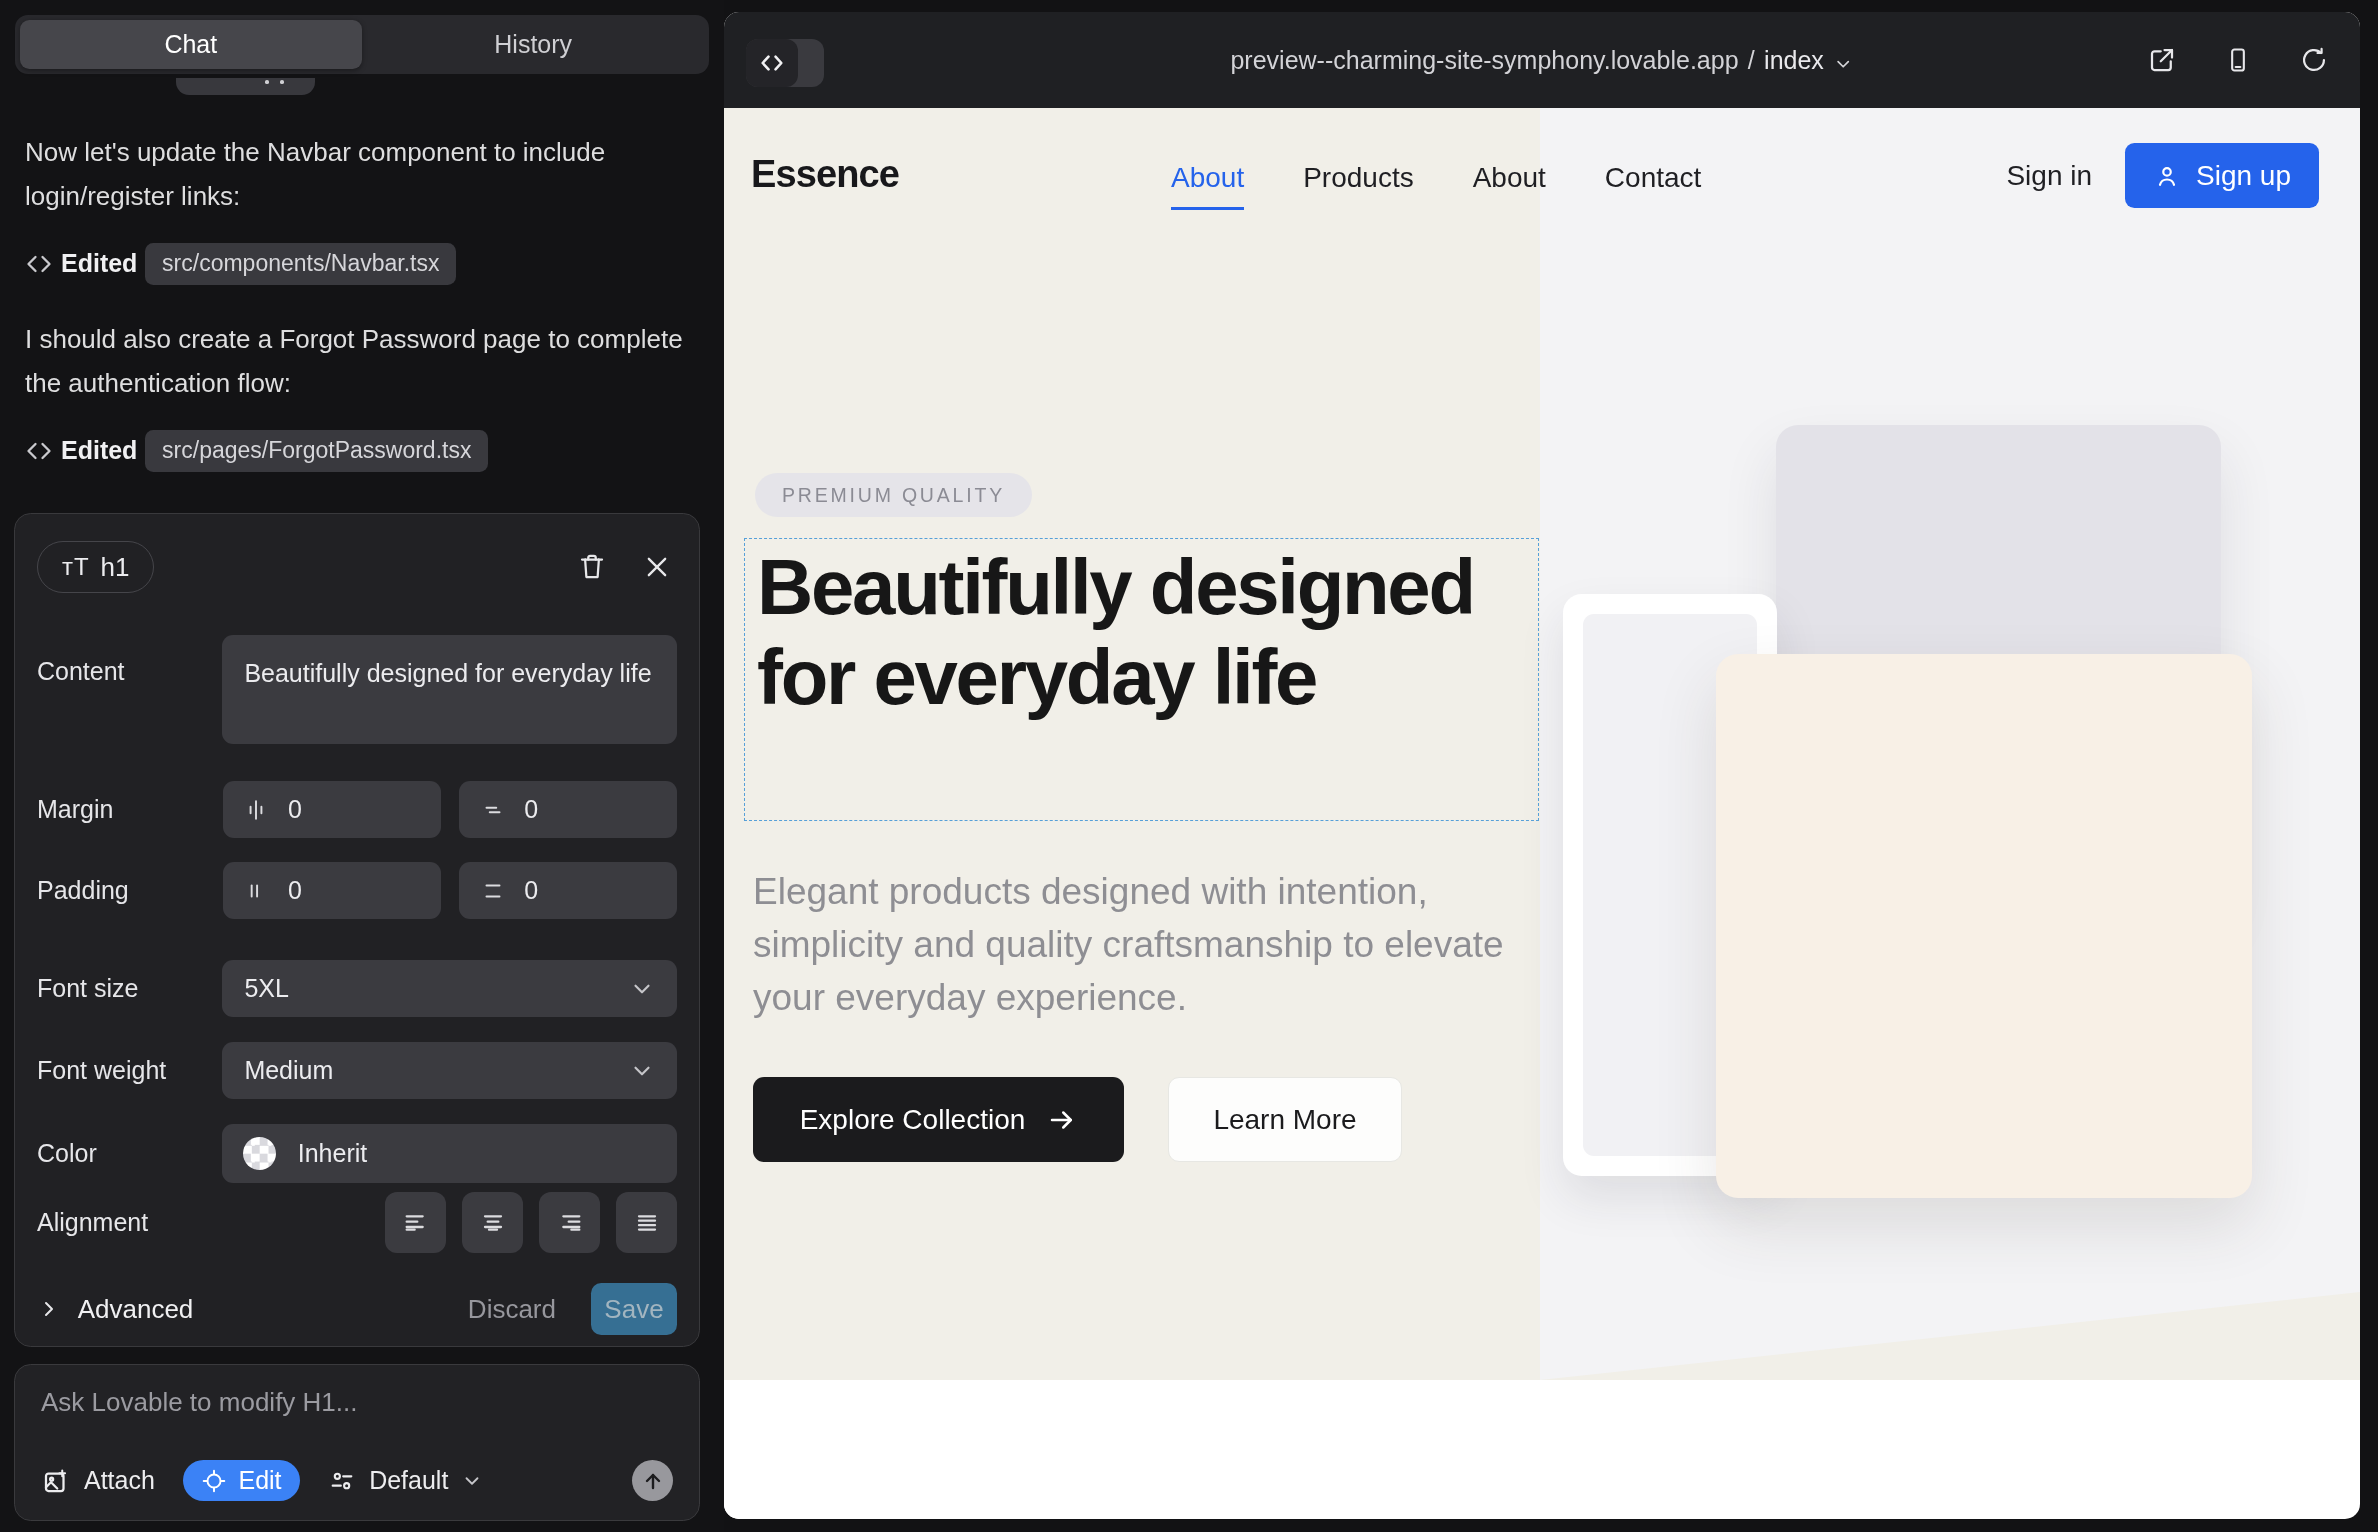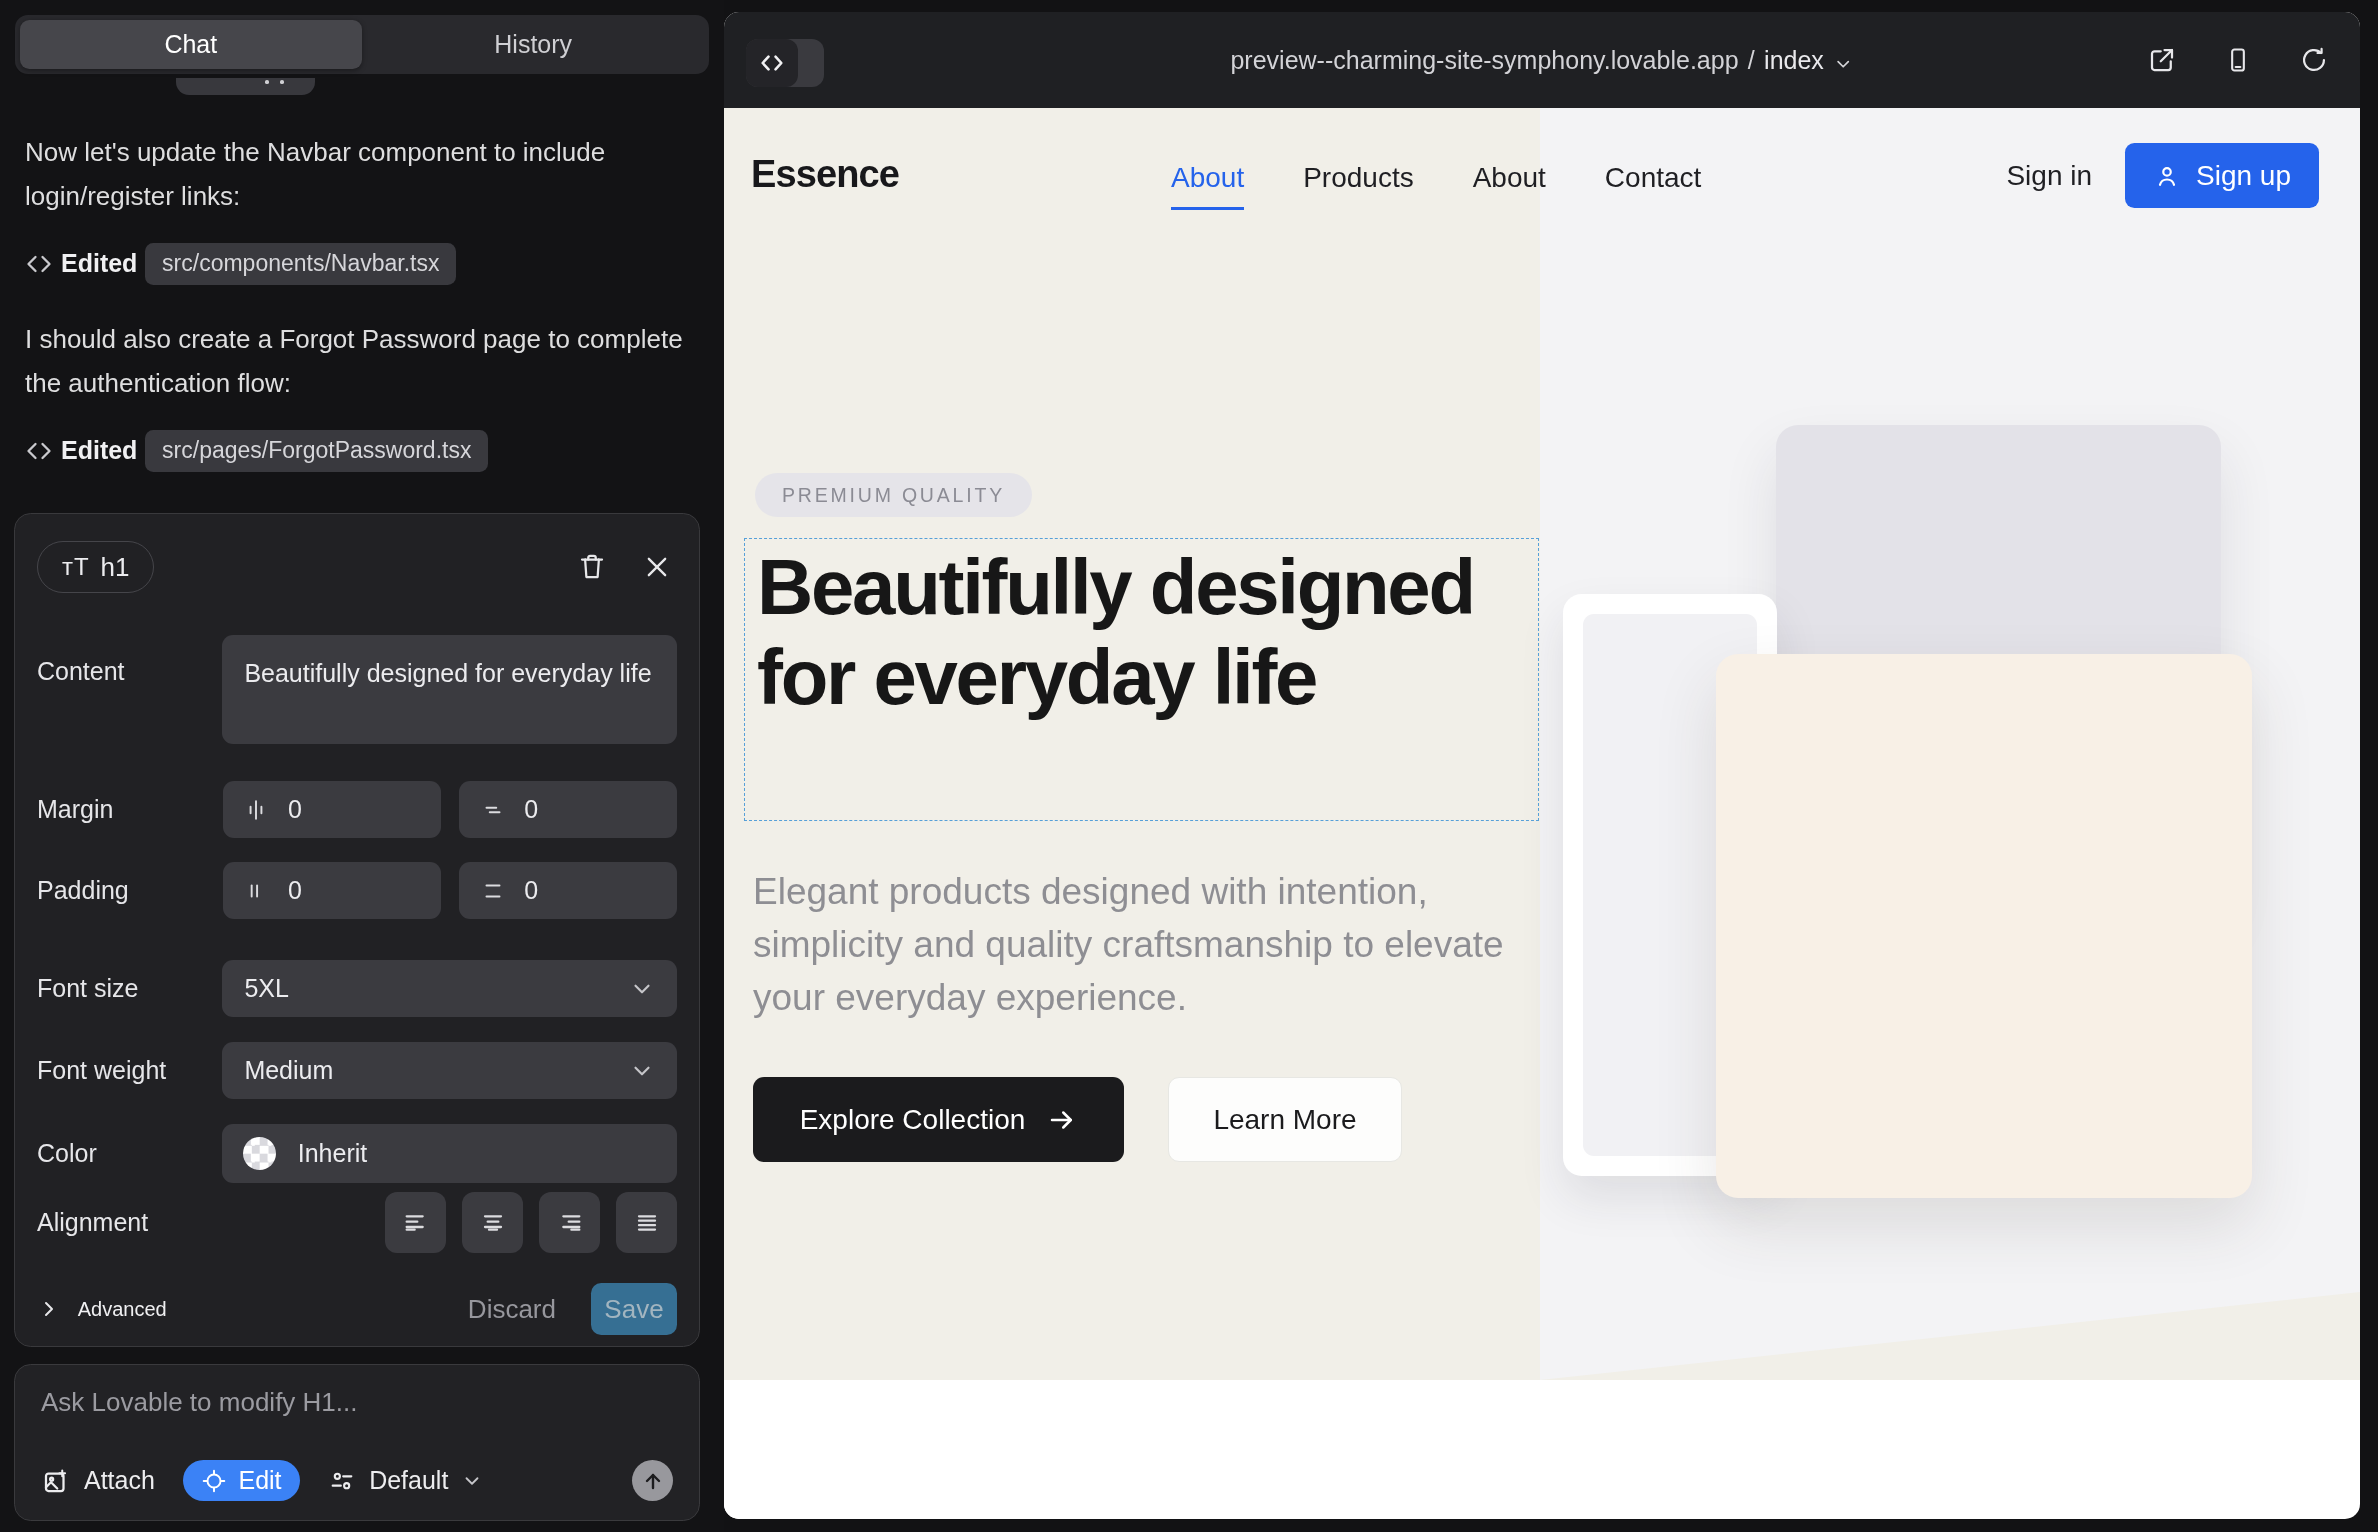--- a/index.html
+++ b/index.html
@@ -38,21 +38,21 @@
   .num-field input { background:transparent; border:none; outline:none; color:#ececef; font-size:25px; width:56px; font-family:"Liberation Sans",sans-serif; }
   .select { width:456px; height:57px; display:flex; align-items:center; padding:0 22px; cursor:pointer; }
   .select .val { flex:1; }
   .sel-gap { margin-bottom:25px; }
   .color-field { width:456px; height:59px; display:flex; align-items:center; gap:22px; padding:0 20.4px; }
   .swatch { width:33px; height:33px; border-radius:50%; background:
       repeating-conic-gradient(#ffffff 0% 25%, #d9d9de 0% 50%); background-size:16.7px 16.7px; }
   .align-group { display:flex; gap:16px; margin-left:auto; }
   .align-btn { width:61px; height:61px; background:#3b3b40; border-radius:12px; display:flex; align-items:center; justify-content:center; color:#dcdcdf; cursor:pointer; }
   .ed-foot { display:flex; align-items:center; margin-top:30px; }
-  .adv { display:flex; align-items:flex-end; gap:16.7px; font-size:20px; font-weight:500; color:#f0f0f2; cursor:pointer; }
+  .adv { display:flex; align-items:center; gap:16.7px; font-size:26px; font-weight:500; color:#f0f0f2; cursor:pointer; }
   .ed-foot .spacer { flex:1; }
   .discard { font-size:26px; color:#97979d; margin-right:35px; cursor:pointer; }
   .save { width:86px; height:52px; background:#366f93; color:#a2b5c0; border:none; border-radius:10.2px; font-size:26px; cursor:pointer; font-family:"Liberation Sans",sans-serif; }
 
   
   #composer { position:absolute; left:14px; top:1364px; width:686px; height:157px; background:#222225; border:0.9px solid #3a3a3d; border-radius:16.7px; padding:22px 26px; }
   #composer textarea { width:100%; height:48px; background:transparent; border:none; outline:none; resize:none; color:#e6e6e9; font-size:26px; font-family:"Liberation Sans",sans-serif; }
   #composer textarea::placeholder { color:#9b9ba1; }
   .comp-row { position:absolute; left:26px; right:26px; bottom:18.6px; display:flex; align-items:center; gap:28px; }
   .comp-btn { display:flex; align-items:center; gap:13px; color:#ededef; font-size:25px; cursor:pointer; }

